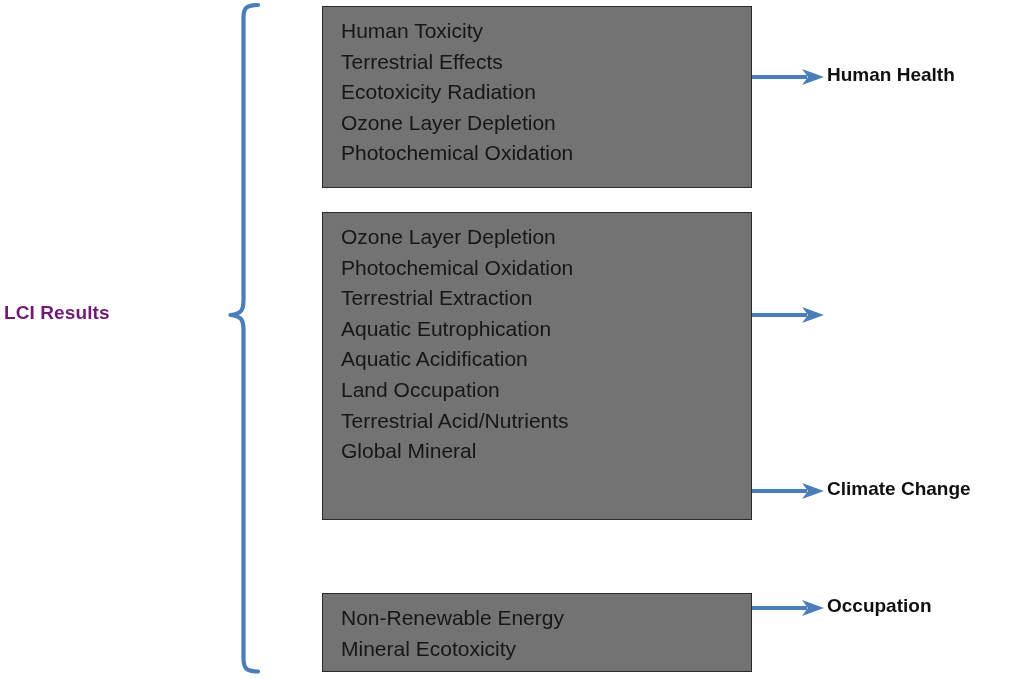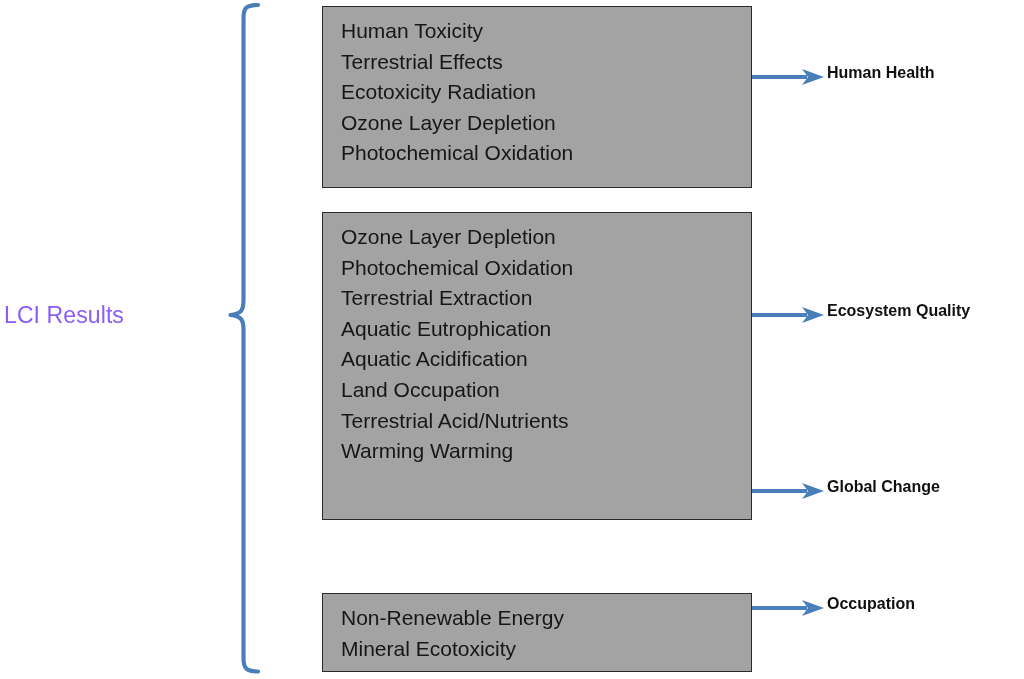--- a/index.html
+++ b/index.html
@@ -16,39 +16,39 @@
     width: 1024px;
     height: 679px;
     background: #ffffff;
     overflow: hidden;
   }
   
   .source-label {
     position: absolute;
     left: 4px;
     top: 302px;
-    font-size: 23px;
-    font-weight: normal;
-    color: #8b5cf6;
+    font-size: 19px;
+    font-weight: bold;
+    color: #701a75;
     letter-spacing: 0.1px;
     white-space: nowrap;
   }
   
   .brace-svg {
     position: absolute;
     left: 225px;
     top: 0px;
     width: 40px;
     height: 679px;
   }
   
   .cat-box {
     position: absolute;
     box-sizing: border-box;
-    background: #a3a3a3;
+    background: #737373;
     border: 1.6px solid #2b2b2b;
     left: 322px;
     width: 430px;
   }
   #box-human-health { top: 6px;   height: 182px; }
   #box-ecosystem    { top: 212px; height: 308px; }
   #box-resources    { top: 593px; height: 79px; }
 
   .cat-list {
     list-style: none;
@@ -63,21 +63,21 @@
     font-weight: normal;
   }
   
   .arrow-svg {
     position: absolute;
     height: 20px;
     width: 78px;
   }
   .endpoint-label {
     position: absolute;
-    font-size: 16px;
+    font-size: 19px;
     font-weight: bold;
     color: #101010;
     white-space: nowrap;
   }
   #arrow-human-health  { left: 752px; top: 67px; }
   #label-human-health  { left: 827px; top: 64px; }
   #arrow-ecosystem     { left: 752px; top: 305px; }
   #label-ecosystem     { left: 827px; top: 302px; }
   #arrow-climate       { left: 752px; top: 481px; }
   #label-climate       { left: 827px; top: 478px; }
@@ -113,48 +113,47 @@
 
   <div class="cat-box" id="box-ecosystem">
     <ul class="cat-list">
       <li>Ozone Layer Depletion</li>
       <li>Photochemical Oxidation</li>
       <li>Terrestrial Extraction</li>
       <li>Aquatic Eutrophication</li>
       <li>Aquatic Acidification</li>
       <li>Land Occupation</li>
       <li>Terrestrial Acid/Nutrients</li>
-      <li>Warming Warming</li>
+      <li>Global Mineral</li>
     </ul>
   </div>
 
   <div class="cat-box" id="box-resources">
     <ul class="cat-list">
       <li>Non-Renewable Energy</li>
       <li>Mineral Ecotoxicity</li>
     </ul>
   </div>
 
   <svg class="arrow-svg" id="arrow-human-health" viewBox="0 0 78 20" xmlns="http://www.w3.org/2000/svg">
     <line x1="0" y1="10" x2="55" y2="10" stroke="#4a7ebb" stroke-width="4"></line>
     <polygon points="50,2 72,10 50,18 56,10" fill="#4a7ebb"></polygon>
   </svg>
   <div class="endpoint-label" id="label-human-health">Human Health</div>
 
   <svg class="arrow-svg" id="arrow-ecosystem" viewBox="0 0 78 20" xmlns="http://www.w3.org/2000/svg">
     <line x1="0" y1="10" x2="55" y2="10" stroke="#4a7ebb" stroke-width="4"></line>
     <polygon points="50,2 72,10 50,18 56,10" fill="#4a7ebb"></polygon>
   </svg>
-  <div class="endpoint-label" id="label-ecosystem">Ecosystem Quality</div>
 
   <svg class="arrow-svg" id="arrow-climate" viewBox="0 0 78 20" xmlns="http://www.w3.org/2000/svg">
     <line x1="0" y1="10" x2="55" y2="10" stroke="#4a7ebb" stroke-width="4"></line>
     <polygon points="50,2 72,10 50,18 56,10" fill="#4a7ebb"></polygon>
   </svg>
-  <div class="endpoint-label" id="label-climate">Global Change</div>
+  <div class="endpoint-label" id="label-climate">Climate Change</div>
 
   <svg class="arrow-svg" id="arrow-resources" viewBox="0 0 78 20" xmlns="http://www.w3.org/2000/svg">
     <line x1="0" y1="10" x2="55" y2="10" stroke="#4a7ebb" stroke-width="4"></line>
     <polygon points="50,2 72,10 50,18 56,10" fill="#4a7ebb"></polygon>
   </svg>
   <div class="endpoint-label" id="label-resources">Occupation</div>
 
 </div>
 
 </body></html>

